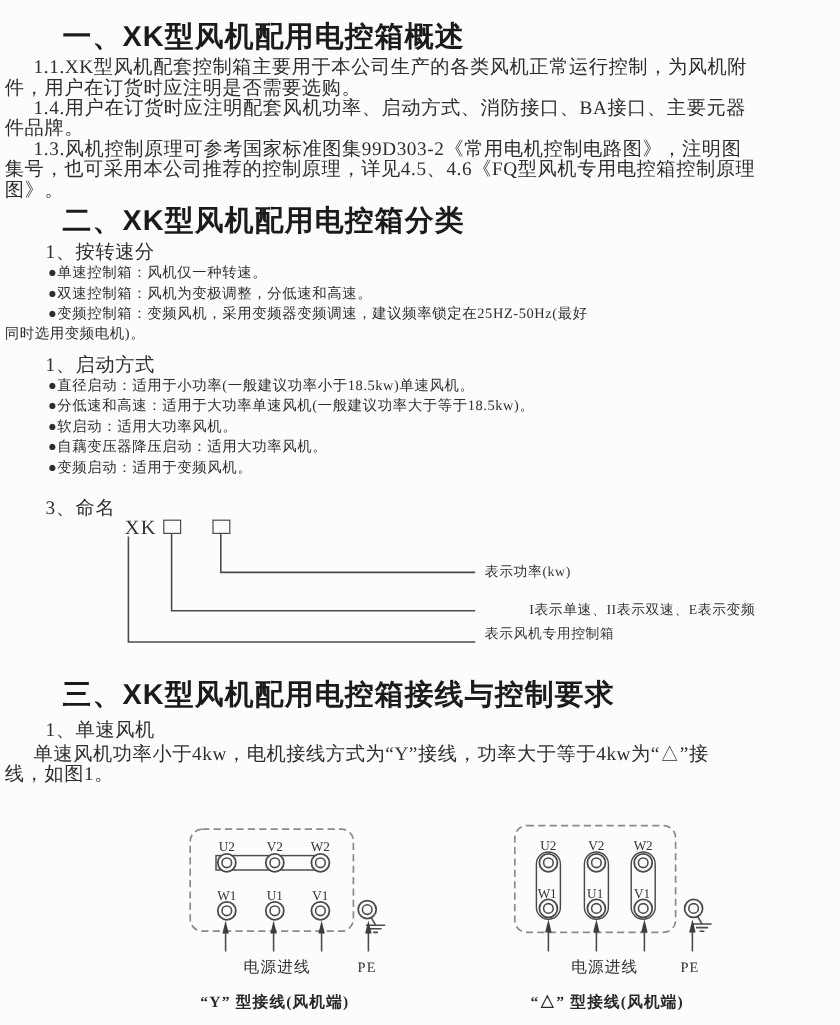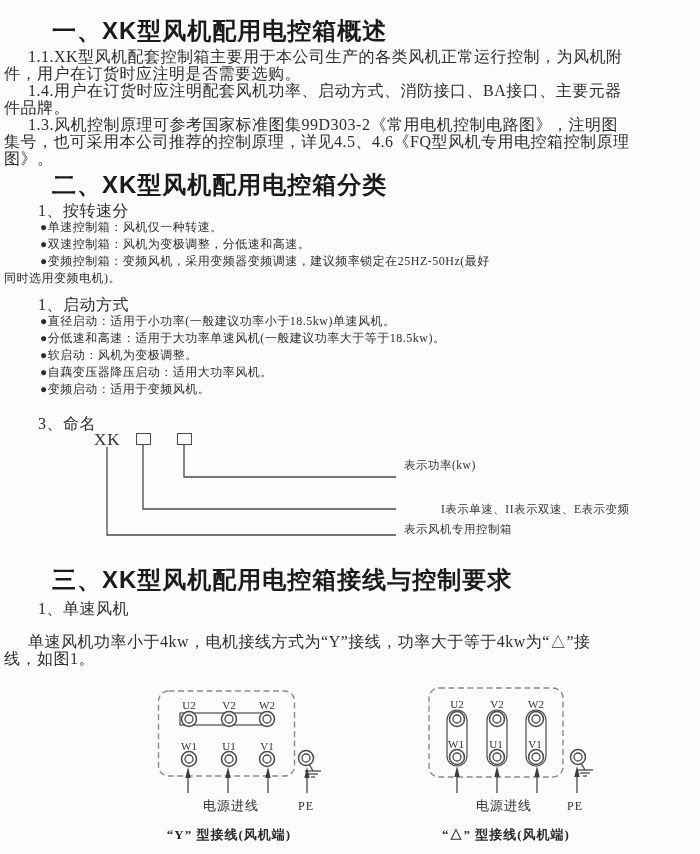--- a/index.html
+++ b/index.html
@@ -31,39 +31,39 @@
     text-indent:34px; letter-spacing:0.5px;
   }
   .plabel.speed { margin-top:5px; }
   .plabel.start { margin-top:9px; }
   .plabel.naming { margin-top:17px; }
   .plabel.single { margin-top:8px; }
   .bullet {
     margin:0 4px; font-size:12px; line-height:17px;
     white-space:pre-line; text-indent:36px; letter-spacing:0.5px;
   }
-  .wiring-para { margin-top:16px; }
+  .wiring-para { margin-top:3px; }
   
   .naming-diagram { position:relative; height:128px; }
   .naming-prefix {
-    position:absolute; left:94px; top:-2px;
+    position:absolute; left:104px; top:-2px;
     font-size:17px; letter-spacing:1px; color:#333;
   }
   .code-box {
     position:absolute; top:1px; width:13px; height:10px;
     border:1.5px solid #4a4a4a; background:#fcfcfb;
   }
   .code-box.b1 { left:136px; }
   .code-box.b2 { left:177px; }
   .naming-lines { position:absolute; left:0; top:0; }
   .callout {
     position:absolute; left:404px; font-size:11.5px; line-height:13px;
     color:#333; letter-spacing:0.5px; white-space:nowrap;
   }
-  .callout.c-power { top:27px; }
+  .callout.c-power { top:39px; }
   .callout.c-speed { top:71px;margin-left:37px; }
   .callout.c-type  { top:91px; }
   
   .wiring-figure { position:absolute; left:0; top:684px; }
   .sv-line { stroke:#4a4a4a; stroke-width:1.3; fill:none; }
   .sv-dash { stroke:#8a8a8a; stroke-width:1.4; fill:none; stroke-dasharray:6 3.5; }
   .sv-term-outer { fill:#fcfcfb; stroke:#4a4a4a; stroke-width:1.5; }
   .sv-term-inner { fill:#fcfcfb; stroke:#4a4a4a; stroke-width:1.3; }
   .sv-bar { fill:#fcfcfb; stroke:#4a4a4a; stroke-width:1.2; }
   .sv-arrow { fill:#3d3d3d; }
@@ -91,21 +91,21 @@
 
   <div class="plabel speed">1、按转速分</div>
   <div class="bullet">●单速控制箱：风机仅一种转速。</div>
   <div class="bullet">●双速控制箱：风机为变极调整，分低速和高速。</div>
   <div class="bullet">●变频控制箱：变频风机，采用变频器变频调速，建议频率锁定在25HZ-50Hz(最好
 同时选用变频电机)。</div>
 
   <div class="plabel start">1、启动方式</div>
   <div class="bullet">●直径启动：适用于小功率(一般建议功率小于18.5kw)单速风机。</div>
   <div class="bullet">●分低速和高速：适用于大功率单速风机(一般建议功率大于等于18.5kw)。</div>
-  <div class="bullet">●软启动：风机为变极调整。</div>
+  <div class="bullet">●软启动：适用大功率风机。</div>
   <div class="bullet">●自藕变压器降压启动：适用大功率风机。</div>
   <div class="bullet">●变频启动：适用于变频风机。</div>
 
   <div class="plabel naming">3、命名</div>
 
   <div class="naming-diagram">
     <span class="naming-prefix">XK</span>
     <span class="code-box b1"></span>
     <span class="code-box b2"></span>
     <svg class="naming-lines" width="700" height="128">

